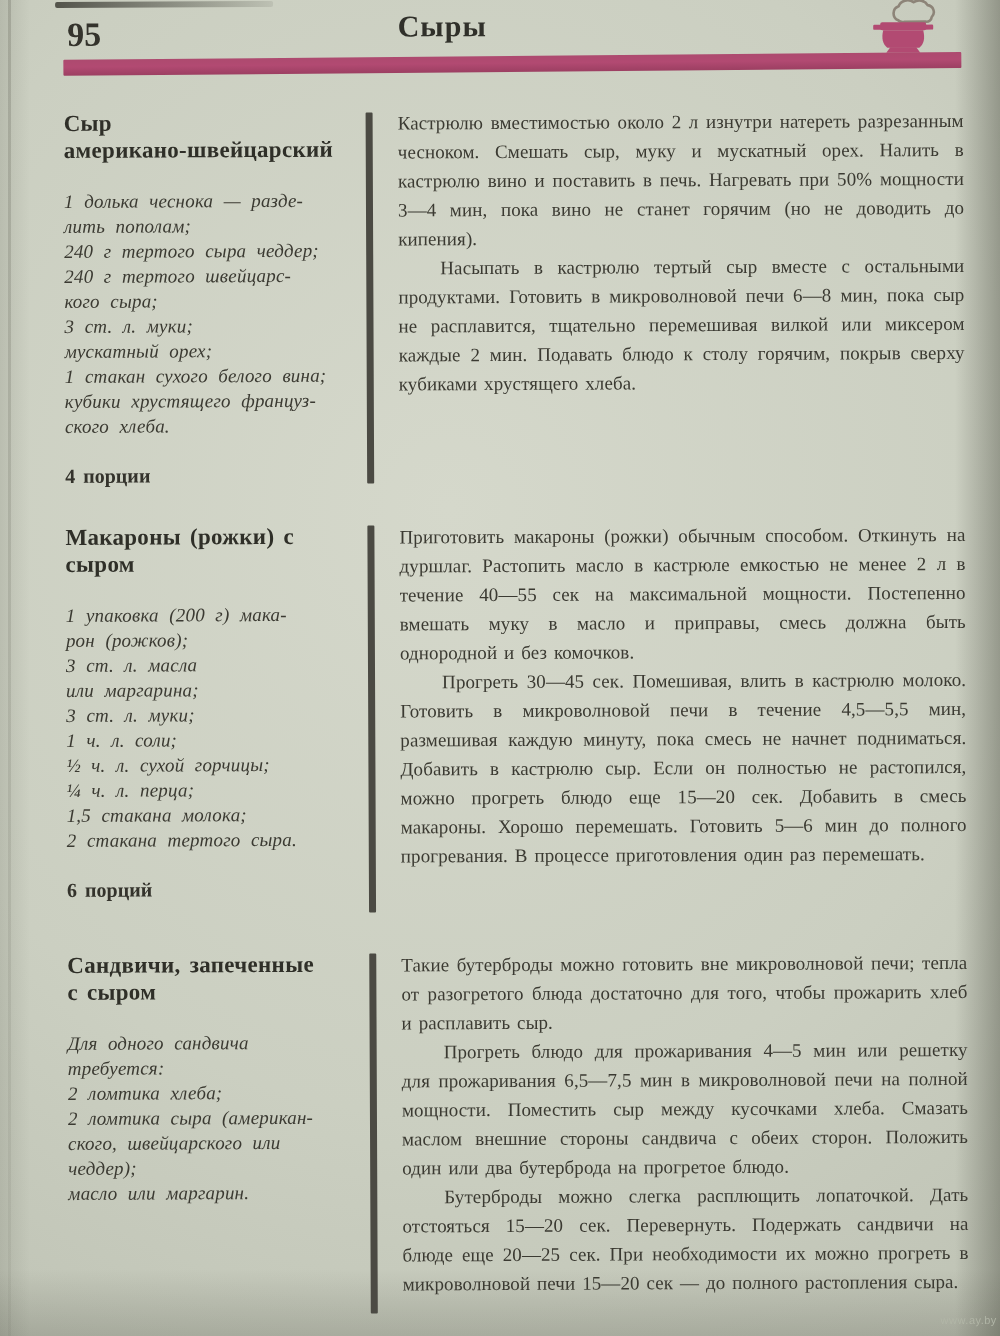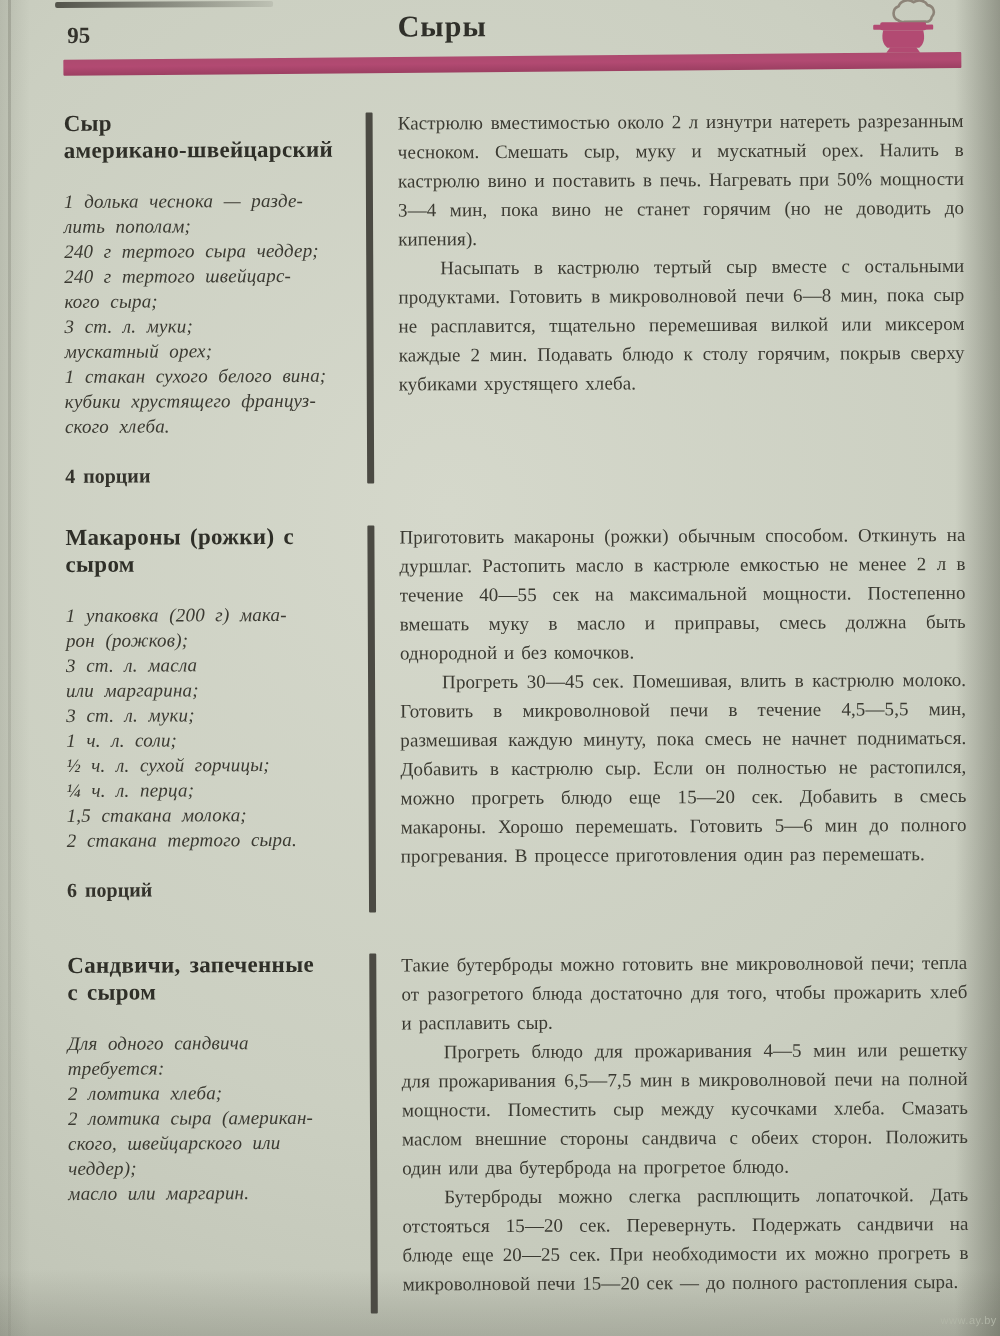--- a/index.html
+++ b/index.html
@@ -20,21 +20,21 @@
       linear-gradient(to left, rgba(70,72,60,0.40), rgba(70,72,60,0) 4.5%),
       linear-gradient(to top, rgba(70,72,60,0.22), rgba(70,72,60,0) 5%),
       linear-gradient(to right, rgba(70,72,60,0.14), rgba(70,72,60,0) 3%),
       radial-gradient(120% 95% at 45% 38%, #d5d8cb 0%, #cbcfc1 48%, #bfc3b5 78%, #a9ad9e 100%);
   }
   .content{position:absolute;inset:0;transform:rotate(-0.25deg);}
   .left-crease{position:absolute;left:8px;top:0;width:3px;height:100%;
     background:linear-gradient(to bottom, rgba(90,90,78,0.25), rgba(90,90,78,0.08));}
   .top-scan-line{position:absolute;left:58px;top:0;width:218px;height:6px;border-radius:2px;
     background:linear-gradient(to right, rgba(62,62,54,0.85), rgba(62,62,54,0.10));}
-  .page-number{position:absolute;left:70px;top:21px;font-size:23px;font-weight:bold;color:#34332c;}
+  .page-number{position:absolute;left:70px;top:14px;font-size:34px;font-weight:bold;color:#34332c;}
   .page-title{position:absolute;left:0;top:9px;width:890px;text-align:center;
     font-size:30px;font-weight:bold;letter-spacing:1px;color:#30302a;}
   .pot-icon{position:absolute;left:870px;top:-2px;width:82px;height:60px;}
   .header-rule{position:absolute;left:66px;top:56px;width:898px;height:16px;
     background:linear-gradient(to bottom, #ad4a6f, var(--accent) 40%, #9e germ);
     background:linear-gradient(to bottom, #ad4a6f, var(--accent) 45%, #9c3f62);
     transform:rotate(-0.25deg);border-radius:1px;}
 
   .recipe{position:absolute;left:0;right:0;}
   .r1{top:108px}

